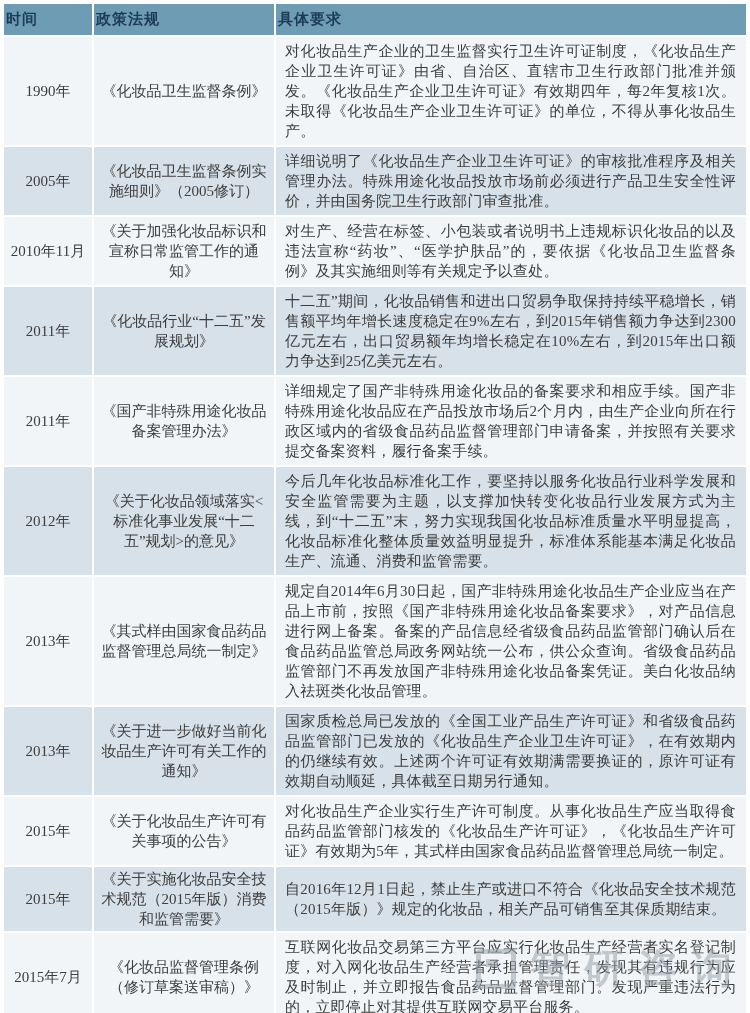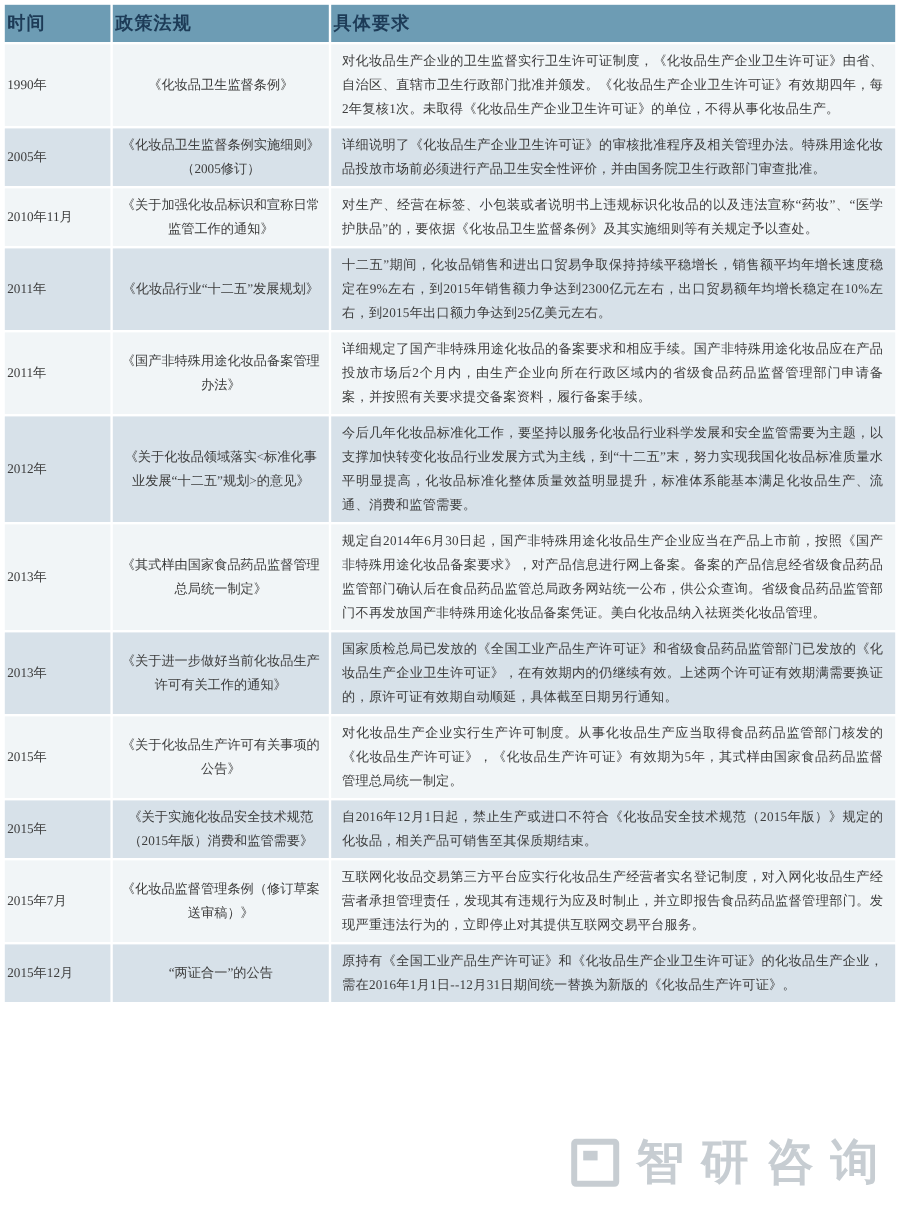--- a/index.html
+++ b/index.html
@@ -33,28 +33,28 @@
     background:var(--header-bg);
     color:var(--header-text);
     font-weight:bold;
     font-size:15px;
     padding:6px 2px;
     text-align:left;
     letter-spacing:1px;
   }
   td{
     color:var(--body-text);
-    font-size:11px;
+    font-size:15px;
     line-height:20px;
     vertical-align:middle;
     word-break:break-all;
   }
   tr.light td{background:var(--row-light);}
   tr.tint td{background:var(--row-tint);}
-  td.time{text-align:left;padding:2px 2px;margin-left:24px;}
+  td.time{text-align:center;padding:2px 2px;margin-left:24px;}
   td.policy{text-align:center;padding:2px 7px;}
   td.detail{text-align:justify;padding:4px 10px 4px 9px;letter-spacing:0.2px;}
   .watermark{
     position:absolute;
     right:4px;
     bottom:24px;
     text-align:right;
     pointer-events:none;
     opacity:0.55;
   }

